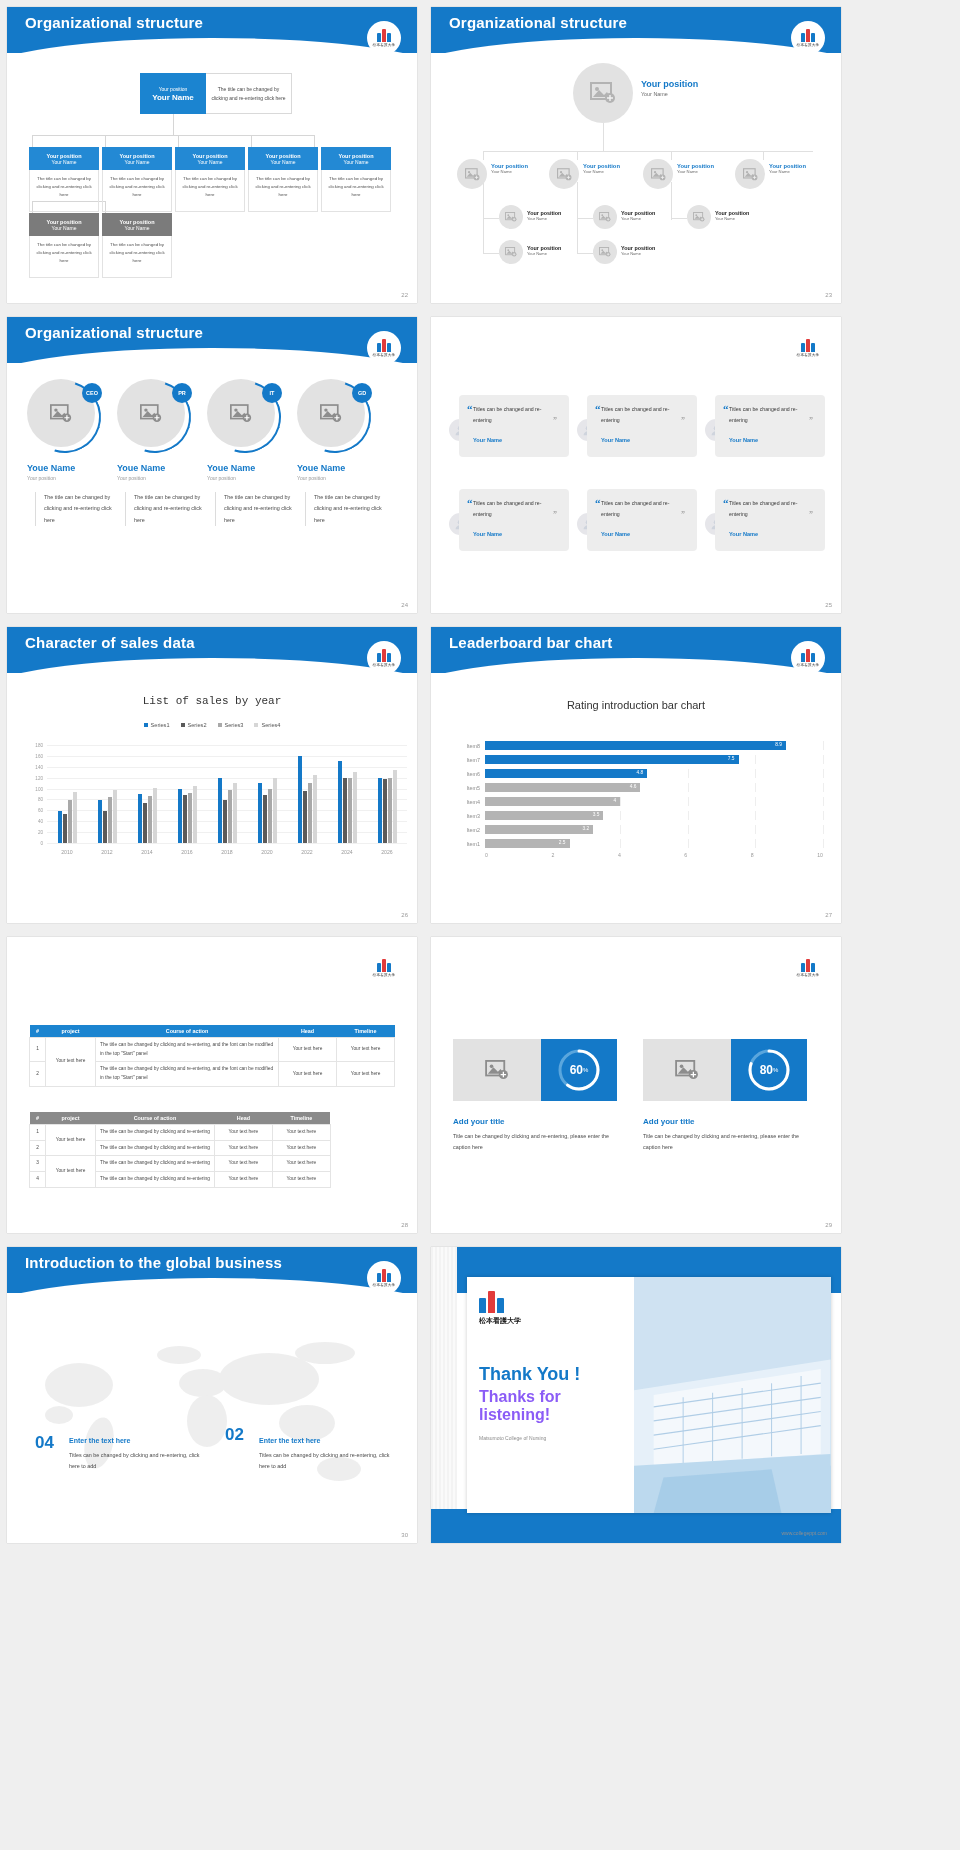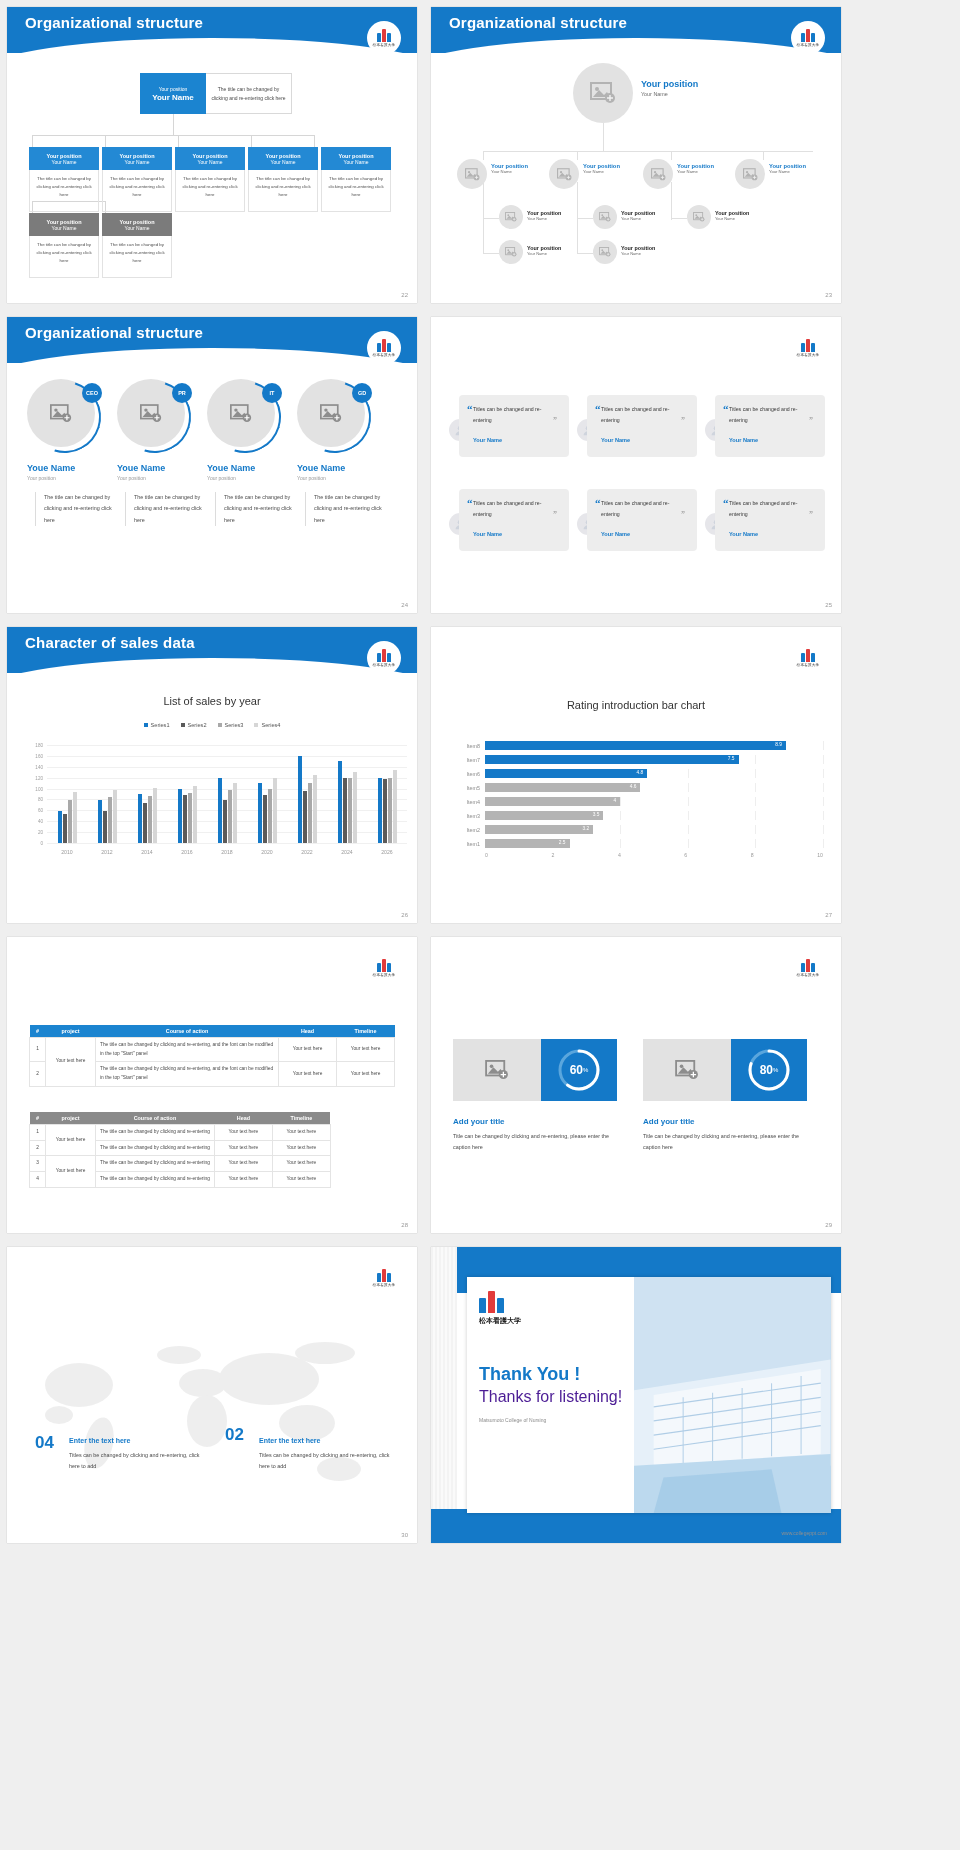--- a/index.html
+++ b/index.html
@@ -166,21 +166,21 @@
   
   .s31 { background:#fff; }
   .s31 .stripe { position:absolute; left:0; top:0; width:100%; height:46px; background:#1479c8; }
   .s31 .sidebar { position:absolute; left:0; top:0; width:26px; height:100%;
      background:repeating-linear-gradient(90deg,#f3f3f3 0 2px,#fafafa 2px 4px); }
   .s31 .card { position:absolute; left:36px; top:30px; right:10px; bottom:30px;
      background:#fff; box-shadow:0 0 4px rgba(0,0,0,.2); overflow:hidden; display:flex; }
   .s31 .left { width:46%; padding:14px 12px; position:relative; }
   .s31 .right { flex:1; background:linear-gradient(160deg,#dbeaf6,#b9d7ee 60%,#9cc6e6); position:relative; }
   .s31 .thx { font-size:18px; font-weight:bold; color:#1479c8; }
-  .s31 .thx2 { font-size:16px; font-weight:normal; color:#4c1d95; margin-top:3px; }
+  .s31 .thx2 { font-size:16px; font-weight:bold; color:#8b5cf6; margin-top:3px; }
   .s31 .sub { font-size:5px; color:#8c8c8c; margin-top:11px; }
   .s31 .logorow { display:flex; flex-direction:column; gap:3px; margin-bottom:38px; }
   .s31 .jpname { font-size:7px; font-weight:bold; color:#222; }
   .s31 .footer { position:absolute; right:14px; bottom:7px; font-size:5px; color:#8f8f8f; }
   .s31 .blueband { position:absolute; left:0; bottom:0; width:100%; height:34px; background:#1479c8; }
 </style>
 </head>
 <body>
 
 <div class="grid">
@@ -634,21 +634,21 @@
   </div>
   <div class="logo">
     <div class="bk">
           <i></i>
           <i></i>
           <i></i>
         </div>
     <div class="jp">松本看護大学</div>
   </div>
 
-  <div class="chart-title" style="position:absolute;left:0;right:0;top:68px;">List of sales by year</div>
+  <div class="chart-title" style="position:absolute;left:0;right:0;top:68px;font-family:Liberation Mono, monospace;">List of sales by year</div>
   <div class="legend" style="position:absolute;left:0;right:0;top:88px;" id="c1-legend">
         <span>
           <i style="background: rgb(20, 121, 200);"></i>
           <span>Series1</span>
         </span>
         <span>
           <i style="background: rgb(90, 90, 90);"></i>
           <span>Series2</span>
         </span>
         <span>
@@ -748,20 +748,25 @@
         <span>2020</span>
         <span>2022</span>
         <span>2024</span>
         <span>2026</span>
       </div>
 
   <div class="pgno">26</div>
 </div>
 
 <div class="slide s27">
+  <div class="band">
+    <div class="bg"></div>
+        <div class="curve"></div>
+    <div class="ttl">Leaderboard bar chart</div>
+  </div>
   <div class="logo">
     <div class="bk">
           <i></i>
           <i></i>
           <i></i>
         </div>
     <div class="jp">松本看護大学</div>
   </div>
 
   <div class="chart-title" style="position:absolute;left:0;right:0;top:72px;">Rating introduction bar chart</div>
@@ -1028,20 +1033,25 @@
 
   <div class="hd" style="left:22px;top:180px;">Add your title</div>
   <div class="bd" style="left:22px;top:194px;width:165px;">Title can be changed by clicking and re-entering, please enter the caption here</div>
   <div class="hd" style="left:212px;top:180px;">Add your title</div>
   <div class="bd" style="left:212px;top:194px;width:165px;">Title can be changed by clicking and re-entering, please enter the caption here</div>
 
   <div class="pgno">29</div>
 </div>
 
 <div class="slide s30">
+  <div class="band">
+    <div class="bg"></div>
+        <div class="curve"></div>
+    <div class="ttl">Introduction to the global business</div>
+  </div>
   <div class="logo">
     <div class="bk">
           <i></i>
           <i></i>
           <i></i>
         </div>
     <div class="jp">松本看護大学</div>
   </div>
 
   <div class="mapwrap">

